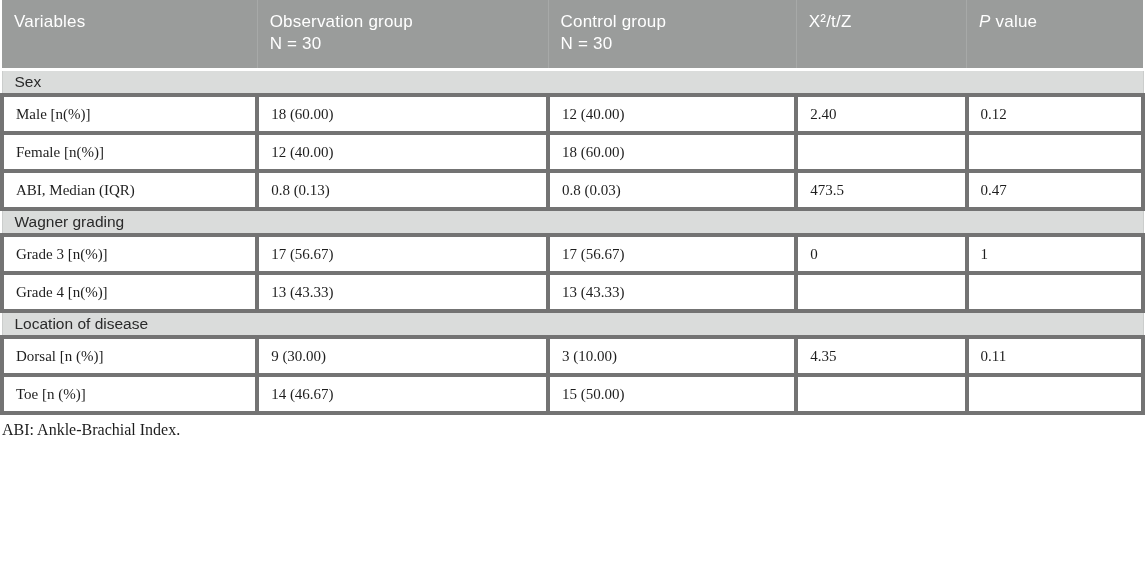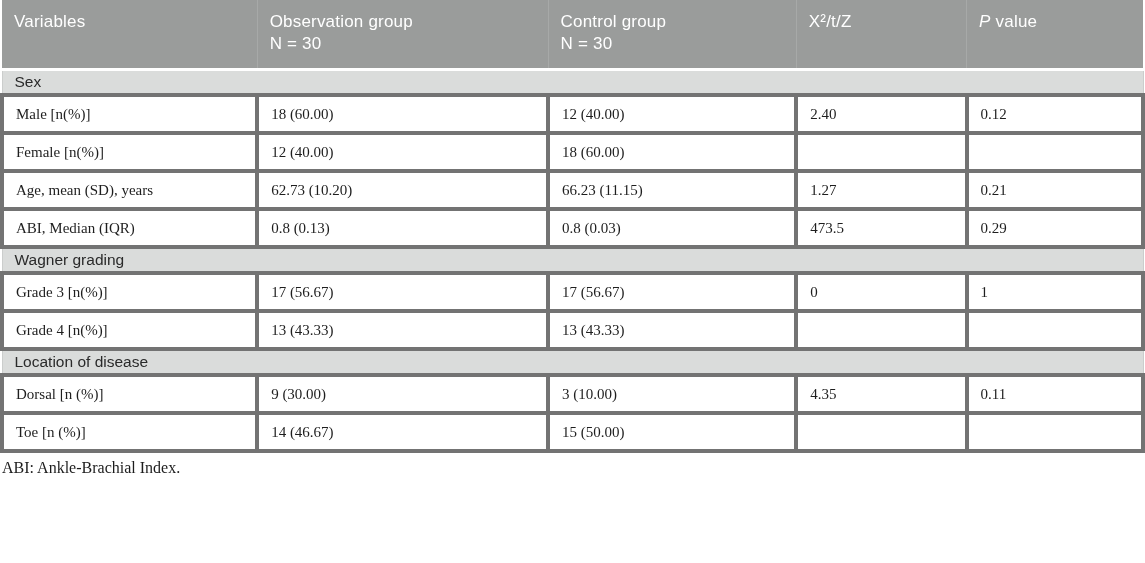--- a/index.html
+++ b/index.html
@@ -119,32 +119,25 @@
         <td>0.12</td>
       </tr>
       <tr class="data">
         <td>Female [n(%)]</td>
         <td>12 (40.00)</td>
         <td>18 (60.00)</td>
         <td></td>
         <td></td>
       </tr>
       <tr class="data">
-        <td>Age, mean (SD), years</td>
-        <td>62.73 (10.20)</td>
-        <td>66.23 (11.15)</td>
-        <td>1.27</td>
-        <td>0.21</td>
-      </tr>
-      <tr class="data">
         <td>ABI, Median (IQR)</td>
         <td>0.8 (0.13)</td>
         <td>0.8 (0.03)</td>
         <td>473.5</td>
-        <td>0.29</td>
+        <td>0.47</td>
       </tr>
 
       <tr class="section">
         <td colspan="5">Wagner grading</td>
       </tr>
       <tr class="data">
         <td>Grade 3 [n(%)]</td>
         <td>17 (56.67)</td>
         <td>17 (56.67)</td>
         <td>0</td>

